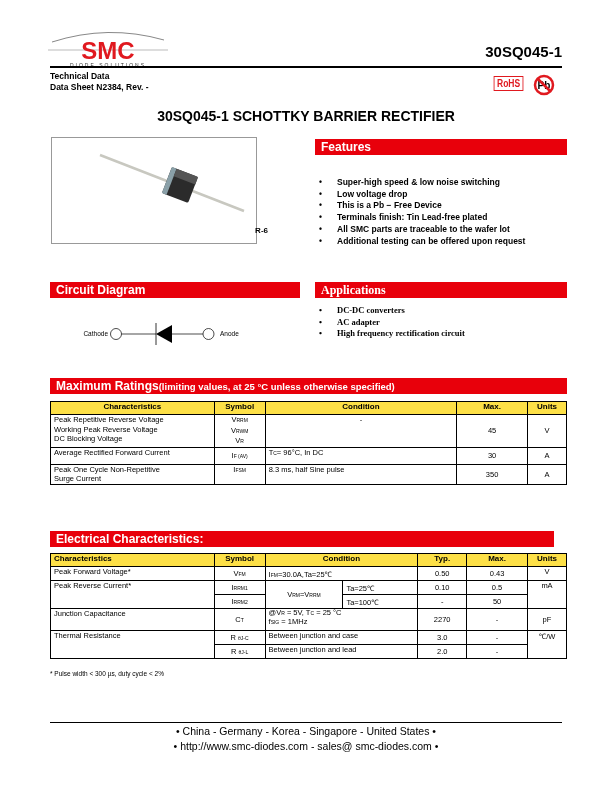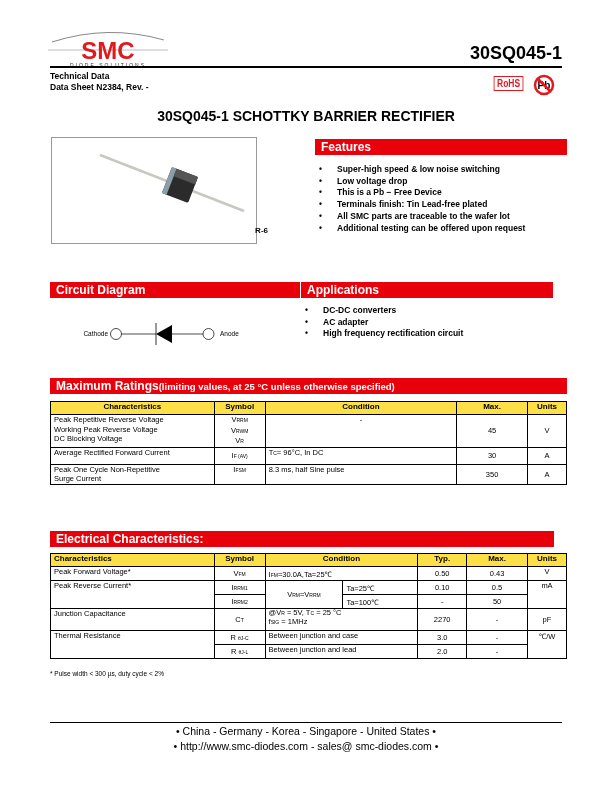--- a/index.html
+++ b/index.html
@@ -1,19 +1,19 @@
 <!DOCTYPE html>
 <html><head>
 <meta charset="utf-8">
 <style>
   * { box-sizing: border-box; margin: 0; padding: 0; }
   body { width: 612px; height: 792px; background: #fff; font-family: "Liberation Sans", sans-serif; color: #000; position: relative; overflow: hidden; }
   .abs { position: absolute; }
   .logo { left: 48px; top: 28px; width: 120px; height: 40px; }
-  .part-top { right: 50px; top: 43px; font-weight: bold; font-size: 18px; }
+  .part-top { right: 50px; top: 43px; font-weight: bold; font-size: 15px; }
   .hr-top { left: 50px; top: 66px; width: 512px; height: 2px; background: #000; }
   .techdata { left: 50px; top: 71px; font-size: 8.5px; font-weight: bold; line-height: 11px; }
   .rohs { left: 491px; top: 76px; border: 1px solid #e0191f; color: #e0191f; font-weight: bold; font-size: 10px; padding: 1px 3px; font-family: "Liberation Sans", sans-serif; transform: scaleX(0.85); }
   .pb { left: 533px; top: 74px; width: 22px; height: 22px; }
   .title { left: 0; top: 108px; width: 612px; text-align: center; font-weight: bold; font-size: 14px; }
   .pkgbox { left: 51px; top: 137px; width: 206px; height: 107px; border: 1px solid #999; }
   .pkglabel { left: 51px; top: 226px; width: 206px; text-align: right; font-size: 8px; font-weight: bold; margin-left: 11px; }
   .secbar { background: #e8000b; color: #fff; font-weight: bold; font-size: 12px; height: 16px; line-height: 16px; padding-left: 6px; }
   .secbar small { font-size: 9.5px; }
   ul.bul { list-style: none; font-size: 8.5px; font-weight: bold; line-height: 11.7px; }
@@ -64,21 +64,21 @@
       <rect x="-14" y="-14" width="28" height="28" rx="2" fill="#2b2b2b"></rect>
       <rect x="-14" y="-14" width="5" height="28" fill="#8aa0a8"></rect>
       <rect x="-9" y="-14" width="23" height="8" fill="#555"></rect>
     </g>
   </svg>
 </div>
 <div class="abs pkglabel">R-6</div>
 
 <div class="abs" style="left:315px;top:139px;width:252px;">
   <div class="secbar">Features</div>
-  <ul class="bul" style="margin-top:9px;">
+  <ul class="bul" style="margin-top:22px;">
     <li>Super-high speed &amp; low noise switching</li>
     <li>Low voltage drop</li>
     <li>This is a Pb − Free Device</li>
     <li>Terminals finish: Tin Lead-free plated</li>
     <li>All SMC parts are traceable to the wafer lot</li>
     <li>Additional testing can be offered upon request</li>
   </ul>
 </div>
 
 <div class="abs" style="left:50px;top:282px;width:250px;">
@@ -90,21 +90,21 @@
     <circle cx="66" cy="16" r="5.5" fill="#fff" stroke="#000" stroke-width="0.7"></circle>
     <line x1="71.5" y1="16" x2="106" y2="16" stroke="#000" stroke-width="0.7"></line>
     <line x1="106" y1="5" x2="106" y2="27" stroke="#000" stroke-width="0.8"></line>
     <polygon points="106,16 122,7 122,25" fill="#000"></polygon>
     <line x1="122" y1="16" x2="153" y2="16" stroke="#000" stroke-width="0.7"></line>
     <circle cx="158.5" cy="16" r="5.5" fill="#fff" stroke="#000" stroke-width="0.7"></circle>
     <text x="170" y="18" font-family="Liberation Sans, sans-serif" font-size="6.5">Anode</text>
   </svg>
 </div>
 
-<div class="abs" style="left:301px;top:282px;width:252px;">
+<div class="abs" style="left:315px;top:282px;width:252px;font-family:Liberation Serif, serif;">
   <div class="secbar">Applications</div>
   <ul class="bul" style="margin-top:7px;">
     <li>DC-DC converters</li>
     <li>AC adapter</li>
     <li>High frequency rectification circuit</li>
   </ul>
 </div>
 
 <div class="abs" style="left:50px;top:378px;width:517px;">
   <div class="secbar"><span>Maximum Ratings</span><small>(limiting values, at 25 °C unless otherwise specified)</small></div>

